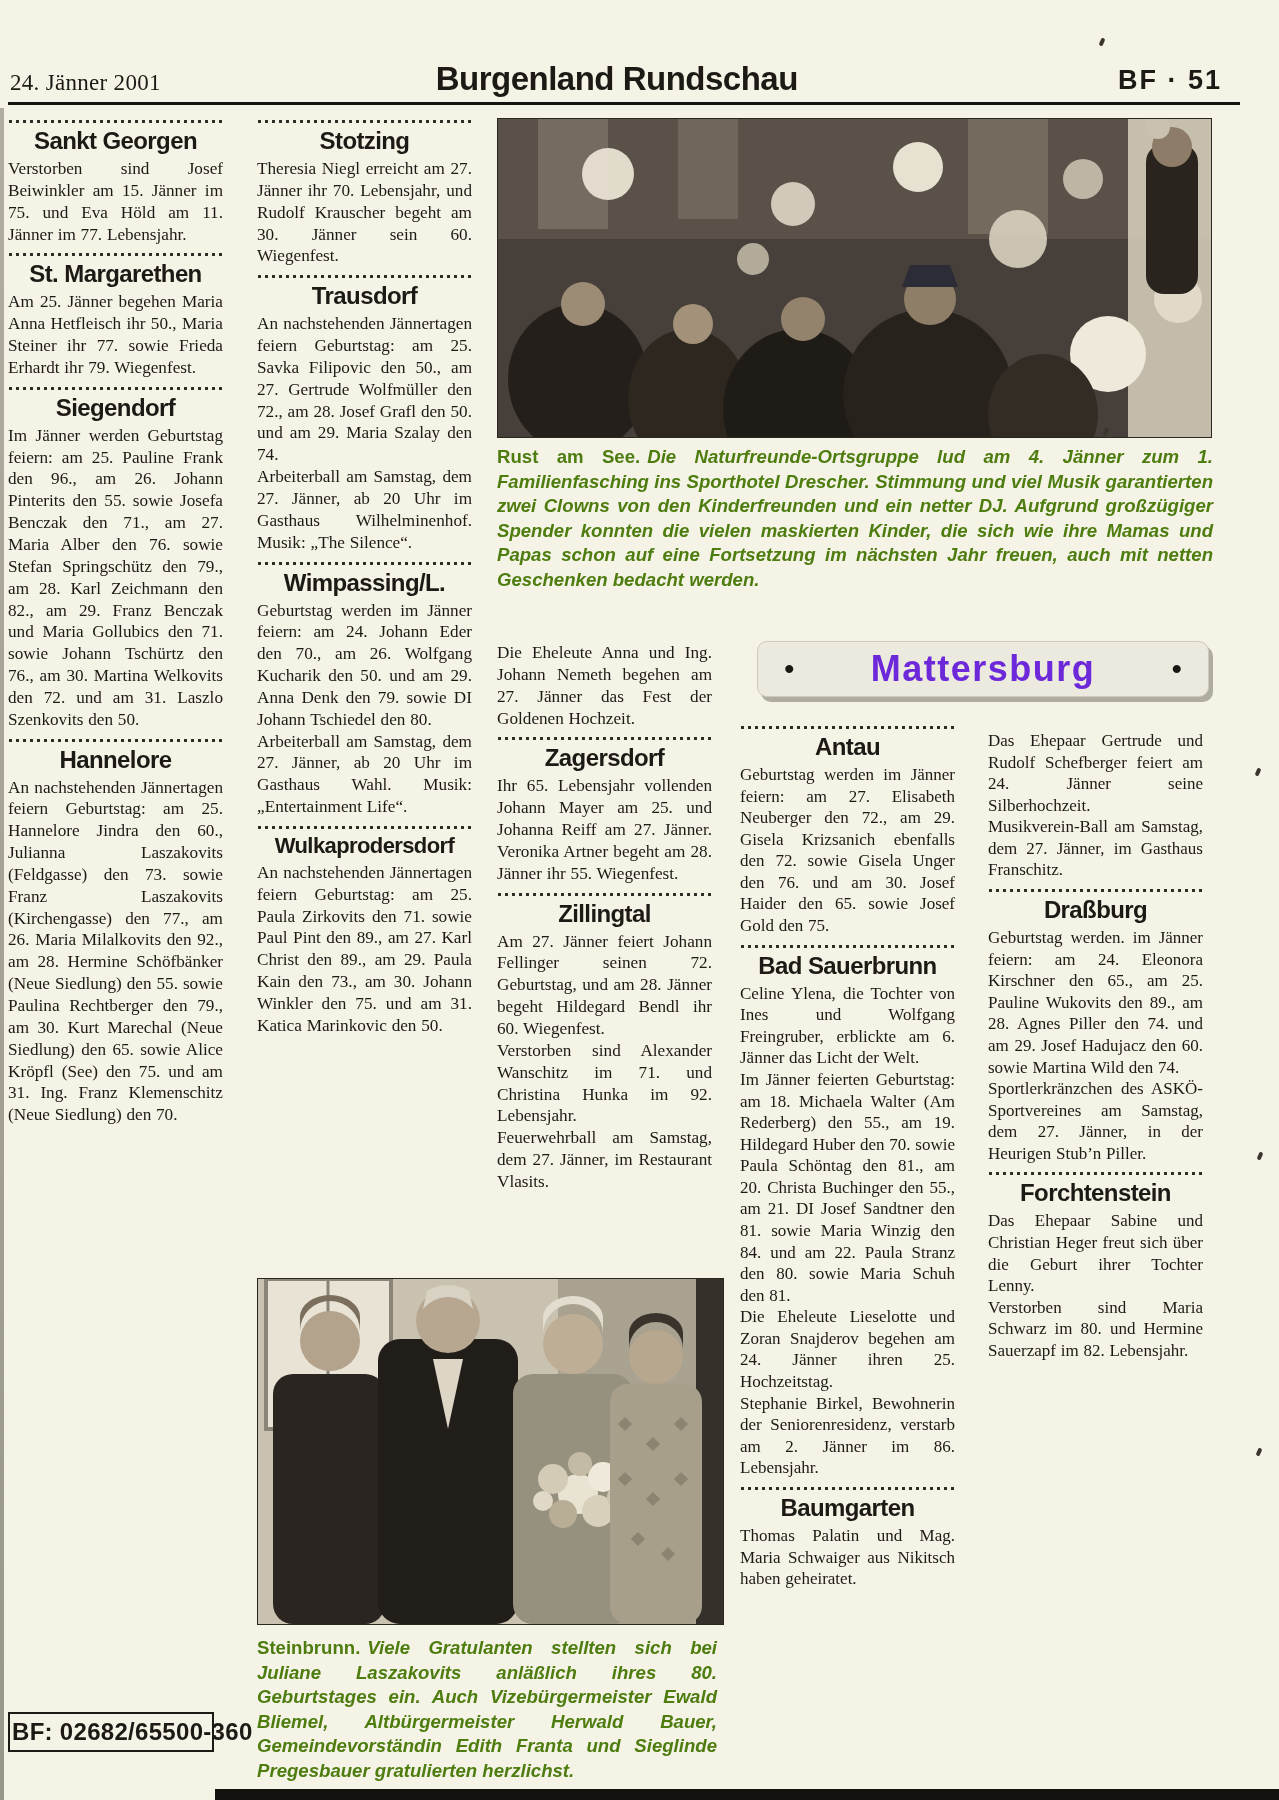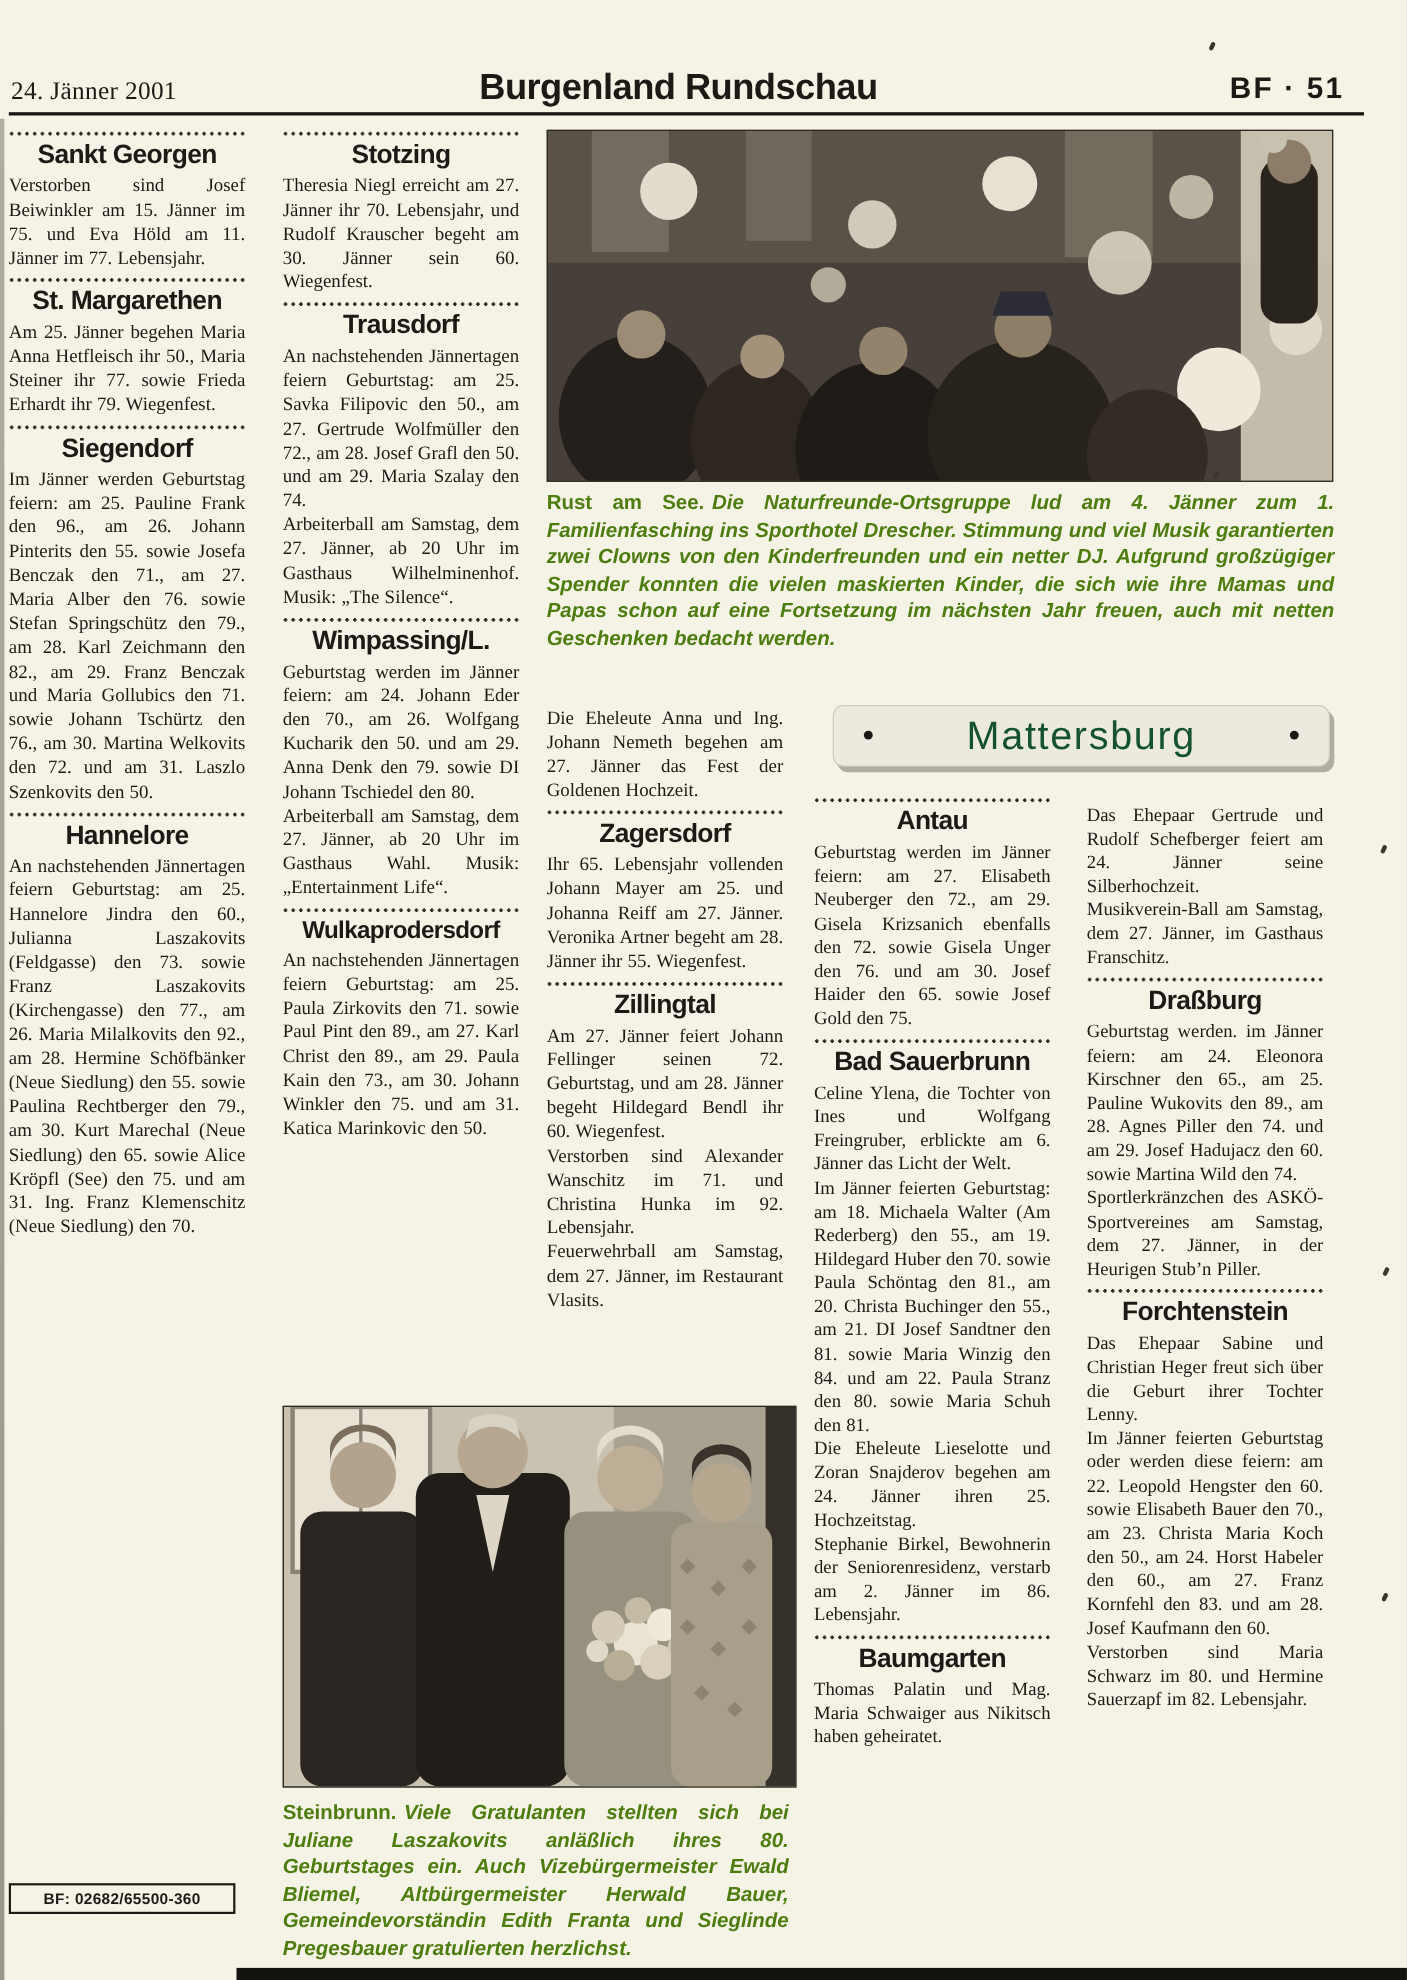--- a/index.html
+++ b/index.html
@@ -64,29 +64,29 @@
   
   .banner{
     position:absolute;left:757px;top:641px;width:452px;height:56px;
     background:#eceadf;border:1px solid #cdcaba;border-radius:10px;
     box-shadow:4px 5px 0 rgba(90,88,78,0.45);
     display:flex;align-items:center;justify-content:space-between;
     padding:0 26px;box-sizing:border-box;
   }
   .banner-label{
     font-family:"Liberation Sans","DejaVu Sans",sans-serif;
-    font-weight:400;font-size:36px;letter-spacing:1.5px;color:#14532d;
+    font-weight:700;font-size:36px;letter-spacing:1.5px;color:#6d28d9;
   }
   .banner-dot{font-size:30px;font-weight:700;color:#1b1813;line-height:1;}
   
   .phone-box{
     position:absolute;left:8px;top:1712px;width:198px;
     border:2px solid #1d1a15;padding:4px 2px;
     font-family:"Liberation Sans","DejaVu Sans",sans-serif;
-    font-weight:700;font-size:14px;text-align:center;
+    font-weight:700;font-size:24px;text-align:center;
     letter-spacing:0.3px;white-space:nowrap;background:#f5f2e6;
   }
   
   .bottom-bar{position:absolute;left:215px;top:1789px;width:1064px;height:11px;background:#14120e;}
   .left-edge{
     position:absolute;left:0;top:108px;width:4px;height:1692px;
     background:linear-gradient(#6b675c,#3c3931);opacity:0.5;
   }
   .speck{position:absolute;width:4px;height:8px;background:#3a362e;border-radius:2px;transform:rotate(25deg);}
 </style>
@@ -196,21 +196,20 @@
     <div>
       <div class="dots"></div>
       <h2 class="sec-title">Draßburg</h2>
       <p>Geburtstag werden. im Jänner feiern: am 24. Eleonora Kirschner den 65., am 25. Pauline Wukovits den 89., am 28. Agnes Piller den 74. und am 29. Josef Hadujacz den 60. sowie Martina Wild den 74.</p>
       <p>Sportlerkränzchen des ASKÖ-Sportvereines am Samstag, dem 27. Jänner, in der Heurigen Stub’n Piller.</p>
     </div>
     <div>
       <div class="dots"></div>
       <h2 class="sec-title">Forchtenstein</h2>
       <p>Das Ehepaar Sabine und Christian Heger freut sich über die Geburt ihrer Tochter Lenny.</p>
-      <p>Im Jänner feierten Geburtstag oder werden diese feiern: am 22. Leopold Hengster den 60. sowie Elisabeth Bauer den 70., am 23. Christa Maria Koch den 50., am 24. Horst Habeler den 60., am 27. Franz Kornfehl den 83. und am 28. Josef Kaufmann den 60.</p>
       <p>Verstorben sind Maria Schwarz im 80. und Hermine Sauerzapf im 82. Lebensjahr.</p>
     </div>
   </div>
 
   <div class="photo" id="photo1">
     <svg viewBox="0 0 713 318" preserveAspectRatio="none">
       <rect width="713" height="318" fill="#47403a"></rect>
       <rect x="0" y="0" width="713" height="120" fill="#5a5248"></rect>
       <rect x="40" y="0" width="70" height="110" fill="#8a8274" opacity="0.55"></rect>
       <rect x="180" y="0" width="60" height="100" fill="#847c6e" opacity="0.5"></rect>

